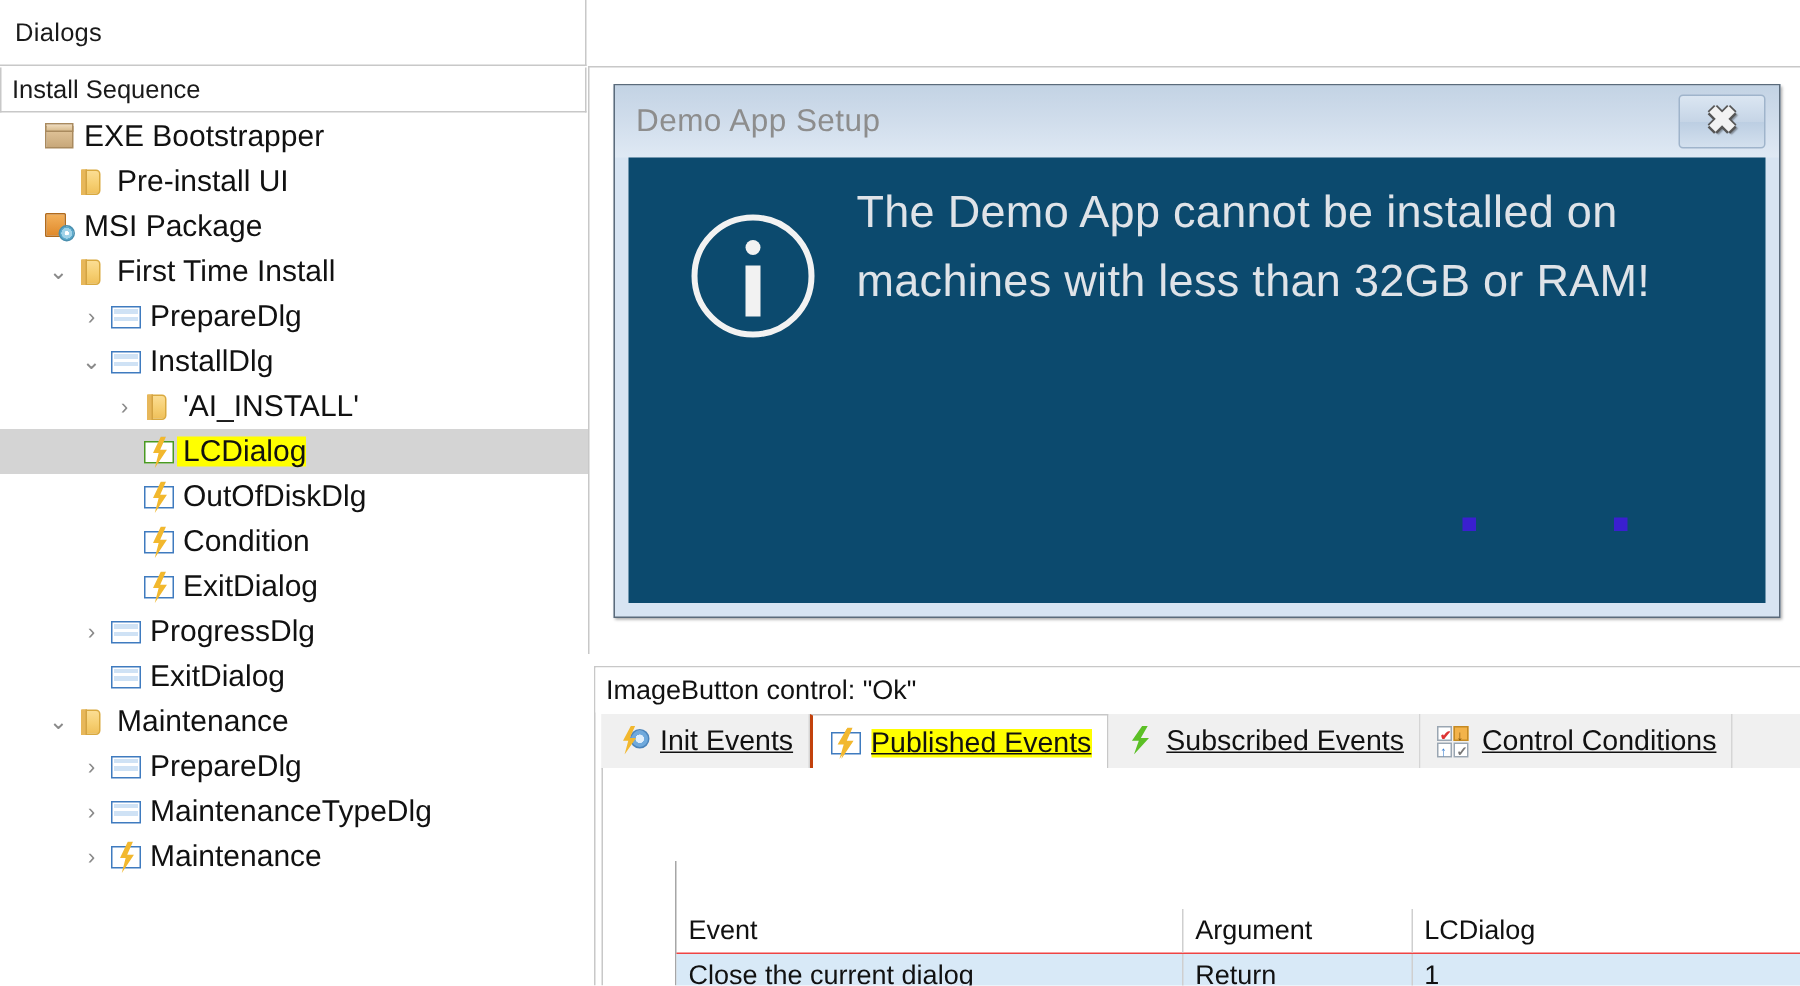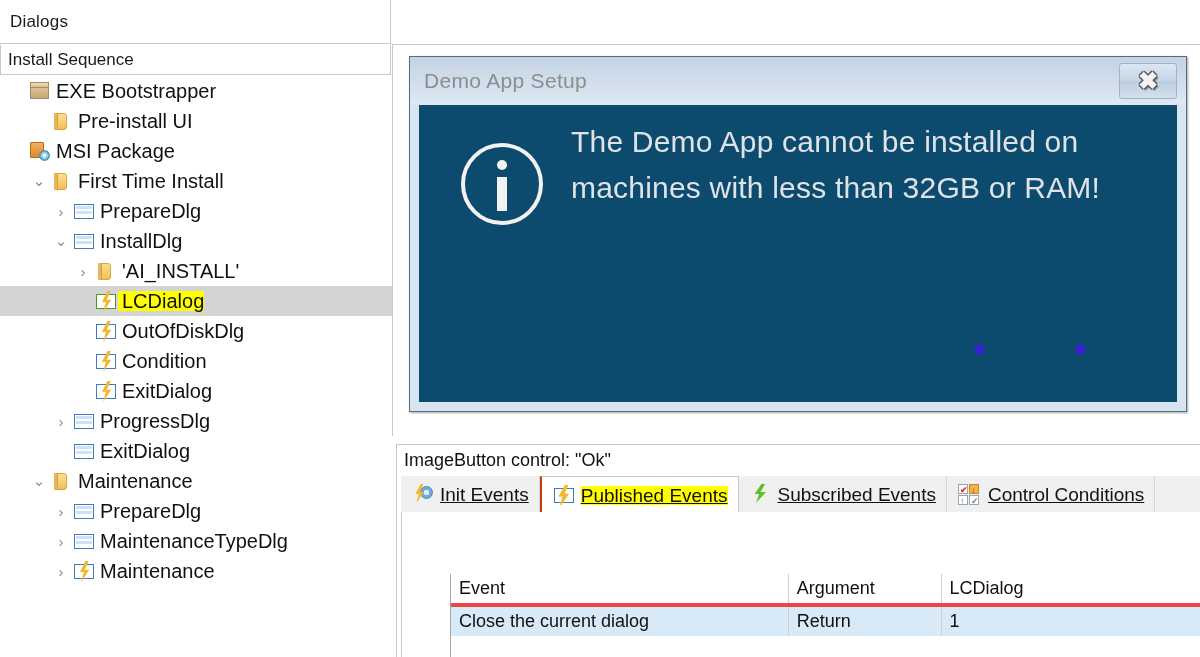--- a/index.html
+++ b/index.html
@@ -199,21 +199,21 @@
   }
   .tab.active{background:#fff;border-top:1px solid #c8c8c8;border-left:2px solid #c2410c;border-right:1px solid #c8c8c8;height:37px;margin-bottom:-1px;}
   .tab .tabtext{line-height:1;}
   #tabcontent{position:absolute;left:4px;top:67px;right:0;bottom:0;background:#fff;border-left:1px solid #c8c8c8;box-sizing:border-box;}
   #grid{position:absolute;left:48px;top:62px;right:0;bottom:0;border-left:1px solid #a6a6a6;box-sizing:border-box;}
   .grow{display:flex;height:29px;align-items:stretch;}
   .gcell{
     box-sizing:border-box;display:flex;align-items:center;padding-left:8px;
     font-size:18px;color:#111;white-space:nowrap;
   }
-  .ghead{border-bottom:4px solid #ef4444;}
+  .ghead{border-bottom:1px solid #ef4444;margin-top:32px;}
   .gcell.c1{width:390px;}
   .gcell.c2{width:176px;border-left:1px solid #cfcfcf;}
   .gcell.c3{width:300px;border-left:1px solid #cfcfcf;}
   .grow.selected{background:#d8e9f7;}
   .grow.selected .gcell{background:transparent;}
   .hlrow{background:#d8e000;}
 </style>
 </head>
 <body>
 

